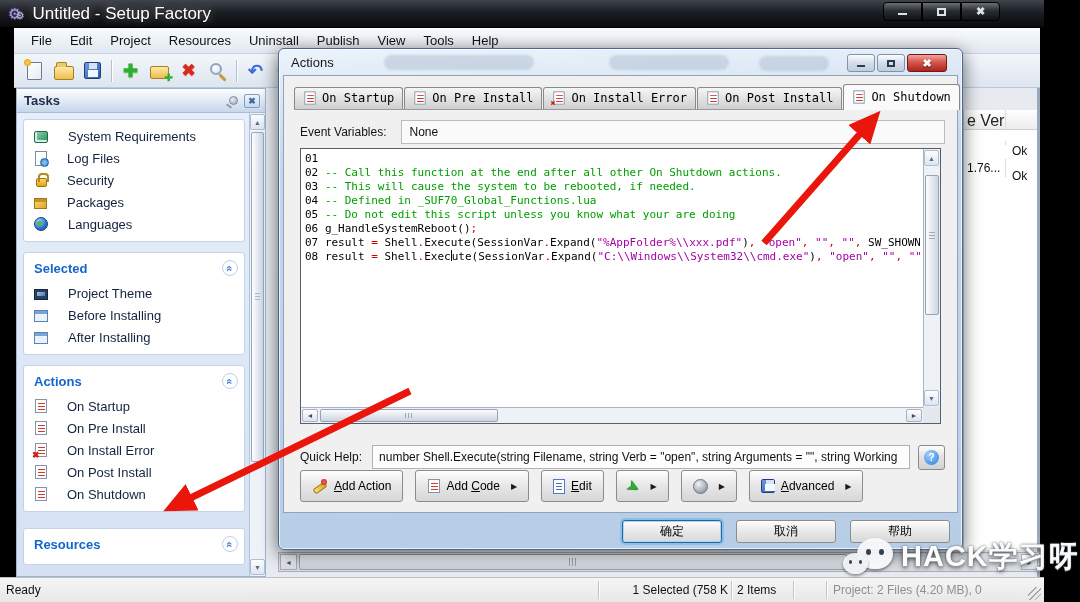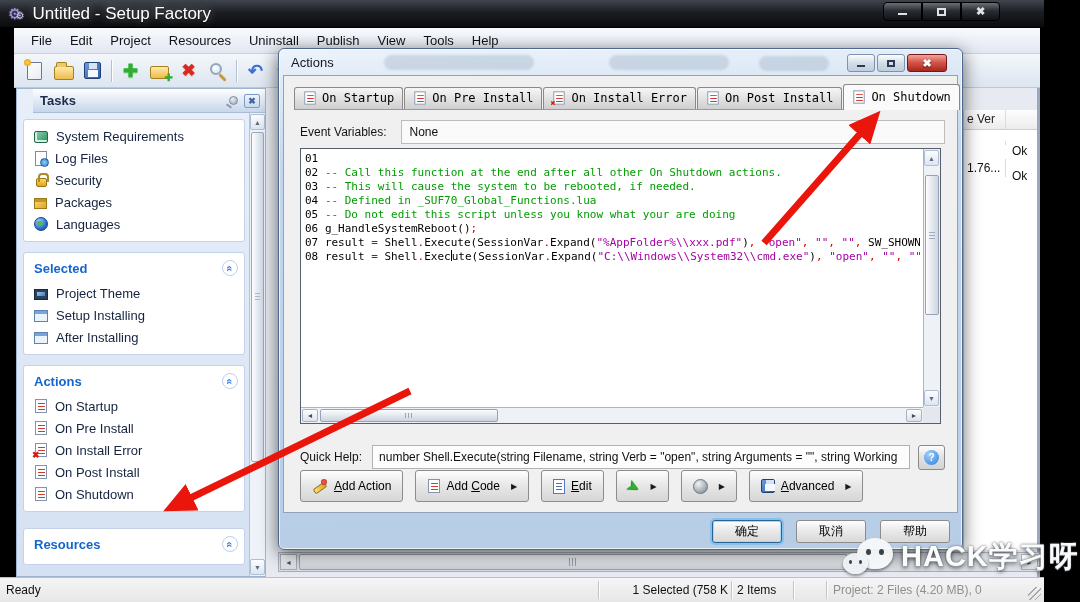--- a/index.html
+++ b/index.html
@@ -41,39 +41,39 @@
 .g-del{color:#d62b1e;font-size:17px;font-weight:bold;text-shadow:0 1px 1px #f0b6b0;}
 .i-search{width:12px;height:12px;border:2px solid #93a5bb;border-radius:50%;background:radial-gradient(circle at 35% 35%,#fff,#cfe0f2);margin:-4px 4px 0 0;}
 .i-search::after{content:"";position:absolute;right:-7px;bottom:-6px;width:9px;height:3px;background:#c89a3e;transform:rotate(45deg);border-radius:2px;}
 .g-undo{color:#3a6fd8;font-size:18px;font-weight:bold;}
 .g-redo{color:#a7b4c6;font-size:18px;font-weight:bold;}
 
 
 .content-bg{position:absolute;left:266px;top:88px;width:774px;height:489px;background:#e7ebf1;}
 .win-right-border{position:absolute;left:1037px;top:88px;width:3px;height:489px;background:#9aa8bc;}
 .bg-list{position:absolute;left:963px;top:110px;width:74px;height:440px;background:#fff;border-left:1px solid #bcd0e8;}
-.bg-head{height:20px;border-bottom:1px solid #cfcfcf;display:flex;background:linear-gradient(#fefefe,#ececec);font-size:12px;color:#222;}
+.bg-head{height:20px;border-bottom:1px solid #cfcfcf;display:flex;background:linear-gradient(#fefefe,#ececec);font-size:16px;color:#222;}
 .bg-c1{width:42px;padding:2px 2px 2px 3px;border-right:1px solid #dcdcdc;overflow:hidden;white-space:nowrap;}
 .bg-c2{flex:1;padding:18px 2px 2px 6px;overflow:hidden;white-space:nowrap;}
 .bg-row{display:flex;height:25px;align-items:center;font-size:12px;color:#111;}
 
 
 .sidebar{position:absolute;left:16px;top:88px;width:250px;height:489px;background:linear-gradient(180deg,#e8effa,#d5e1f2);border:1px solid #9fb4d0;z-index:3;}
-.side-head{height:24px;background:linear-gradient(#fdfeff,#c7d6ea);border-bottom:1px solid #aabdd6;display:flex;align-items:center;padding:0 5px 0 7px;margin-left:16px;}
+.side-head{height:24px;background:linear-gradient(#fdfeff,#c7d6ea);border-bottom:1px solid #aabdd6;display:flex;align-items:center;padding:0 5px 0 7px;}
 .side-title{font-weight:bold;font-size:13px;color:#1c2c4a;flex:1;}
 .pin-ic{width:9px;height:9px;border-radius:50%;background:radial-gradient(circle at 35% 30%,#e8edf3,#9aa7b8);border:1px solid #7c8a9c;margin-right:6px;position:relative;}
 .pin-ic::after{content:"";position:absolute;left:-4px;bottom:-3px;width:6px;height:2px;background:#8a97a8;transform:rotate(35deg);}
 .panel-close{width:16px;height:14px;background:linear-gradient(#eef4fb,#c9d9ee);border:1px solid #7d9cc8;border-radius:2px;color:#41679c;font-size:9px;font-weight:bold;display:flex;align-items:center;justify-content:center;}
 .side-body{position:absolute;left:0;top:24px;right:16px;bottom:0;padding:6px 4px 0 6px;overflow:hidden;}
 .side-card{background:#fff;border:1px solid #c4d3e8;border-radius:3px;padding:5px 4px 6px 6px;margin-bottom:10px;}
 .side-sec-head{display:flex;align-items:center;padding:2px 2px 6px 4px;}
 .side-sec-title{color:#1466cd;font-weight:bold;font-size:13px;flex:1;}
 .chev{width:16px;height:16px;border-radius:50%;border:1px solid #bcd0ec;background:#fff;color:#3f7ed8;font-size:11px;font-weight:bold;display:flex;align-items:center;justify-content:center;}
 .chev span{display:inline-block;transform:rotate(90deg);letter-spacing:-1px;margin-top:-1px;}
-.side-item{display:flex;align-items:center;height:22px;gap:8px;padding-left:4px;font-size:13px;color:#15233f;white-space:nowrap;}
+.side-item{display:flex;align-items:center;height:22px;gap:20px;padding-left:4px;font-size:13px;color:#15233f;white-space:nowrap;}
 .res-card{margin-top:16px;}
 
 
 .si{width:15px;height:15px;flex:none;position:relative;display:inline-block;}
 .i-sys{width:14px;height:12px;background:linear-gradient(135deg,#8fd2b2,#2f8f63);border:1px solid #1f6b48;border-radius:2px;margin-top:2px;box-shadow:inset 2px -2px 0 #d6efe2;}
 .i-logf{width:12px;height:15px;background:#fff;border:1px solid #7e8ca3;margin-left:1px;}
 .i-logf::after{content:"";position:absolute;right:-3px;bottom:-2px;width:7px;height:7px;background:radial-gradient(circle,#8fd0f0,#2a7fd4);border-radius:50%;border:1px solid #1d5d9e;}
 .i-lock{width:11px;height:9px;background:linear-gradient(#ffd75e,#e0a41d);border:1px solid #9c7413;border-radius:2px;margin:5px 0 0 2px;}
 .i-lock::before{content:"";position:absolute;left:1px;top:-6px;width:7px;height:7px;border:2px solid #b08a25;border-bottom:none;border-radius:4px 4px 0 0;}
 .i-pkg{width:13px;height:11px;background:linear-gradient(135deg,#ffd967,#dca62e);border:1px solid #9a7a1a;margin-top:3px;box-shadow:inset 0 3px 0 #c79327;}
@@ -166,21 +166,21 @@
 .i-wand{width:16px;height:16px;}
 .i-wand::before{content:"";position:absolute;left:1px;top:7px;width:12px;height:4px;background:linear-gradient(90deg,#ffe177,#d9a016);transform:rotate(-35deg);border-radius:2px;border:1px solid #96700e;}
 .i-wand::after{content:"";position:absolute;right:1px;top:1px;width:6px;height:6px;background:radial-gradient(circle,#f06a5e,#c21e12);border-radius:50%;}
 .i-edit{width:12px;height:15px;background:#fff;border:1px solid #5577cc;}
 .i-edit::after{content:"";position:absolute;left:2px;top:3px;width:6px;height:8px;background:repeating-linear-gradient(#4a6ec2 0 1px,transparent 1px 3px);}
 .g-run{color:#2fae2f;font-size:14px;font-weight:bold;display:inline-block;transform:rotate(28deg);text-shadow:0 1px 1px #1a6b1a;}
 .i-sphere{width:15px;height:15px;border-radius:50%;background:radial-gradient(circle at 35% 30%,#f2f4f6,#9aa4ae 70%,#7a848e);border:1px solid #6c747c;}
 
 
 .dlg-footer{position:absolute;left:0;right:0;bottom:0;height:36px;display:flex;justify-content:flex-end;align-items:center;gap:14px;padding-right:12px;}
-.fbtn{width:70px;height:23px;background:linear-gradient(#fefefe,#eaeaea 45%,#d8d8d8);border:1px solid #8c8c8c;border-radius:3px;font-size:12px;color:#000;display:flex;align-items:center;justify-content:center;font-family:"Liberation Sans",sans-serif;}
+.fbtn{width:100px;height:23px;background:linear-gradient(#fefefe,#eaeaea 45%,#d8d8d8);border:1px solid #8c8c8c;border-radius:3px;font-size:12px;color:#000;display:flex;align-items:center;justify-content:center;font-family:"Liberation Sans",sans-serif;}
 .fbtn.focus{border-color:#2a6496;box-shadow:0 0 0 2px #86c2ea,inset 0 0 0 1px #aed4ef;}
 
 
 .arrows{position:absolute;left:0;top:0;z-index:45;pointer-events:none;}
 .wm{position:absolute;left:843px;top:534px;width:235px;height:46px;z-index:50;display:flex;align-items:center;pointer-events:none;}
 .wm-bubbles{position:relative;width:58px;height:42px;flex:none;}
 .wm-b1{position:absolute;left:14px;top:2px;width:36px;height:31px;background:rgba(248,250,252,.93);border-radius:50% 50% 48% 48%;box-shadow:0 2px 3px rgba(0,0,0,.45);}
 .wm-b1::before,.wm-b1::after{content:"";position:absolute;top:11px;width:5px;height:6px;background:#3a4048;border-radius:50%;}
 .wm-b1::before{left:9px;} .wm-b1::after{right:9px;}
 .wm-b2{position:absolute;left:0;top:17px;width:25px;height:21px;background:rgba(238,242,246,.95);border-radius:50%;box-shadow:0 2px 3px rgba(0,0,0,.4);}
@@ -306,21 +306,21 @@
             <span class="chev">
               <span>«</span>
             </span>
           </div>
           <div class="side-item">
             <span class="si i-theme"></span>
             <span class="side-label">Project Theme</span>
           </div>
           <div class="side-item">
             <span class="si i-screen"></span>
-            <span class="side-label">Setup Installing</span>
+            <span class="side-label">Before Installing</span>
           </div>
           <div class="side-item">
             <span class="si i-screen"></span>
             <span class="side-label">After Installing</span>
           </div>
         </div>
         <div class="side-card">
           <div class="side-sec-head">
             <span class="side-sec-title">Actions</span>
             <span class="chev">

